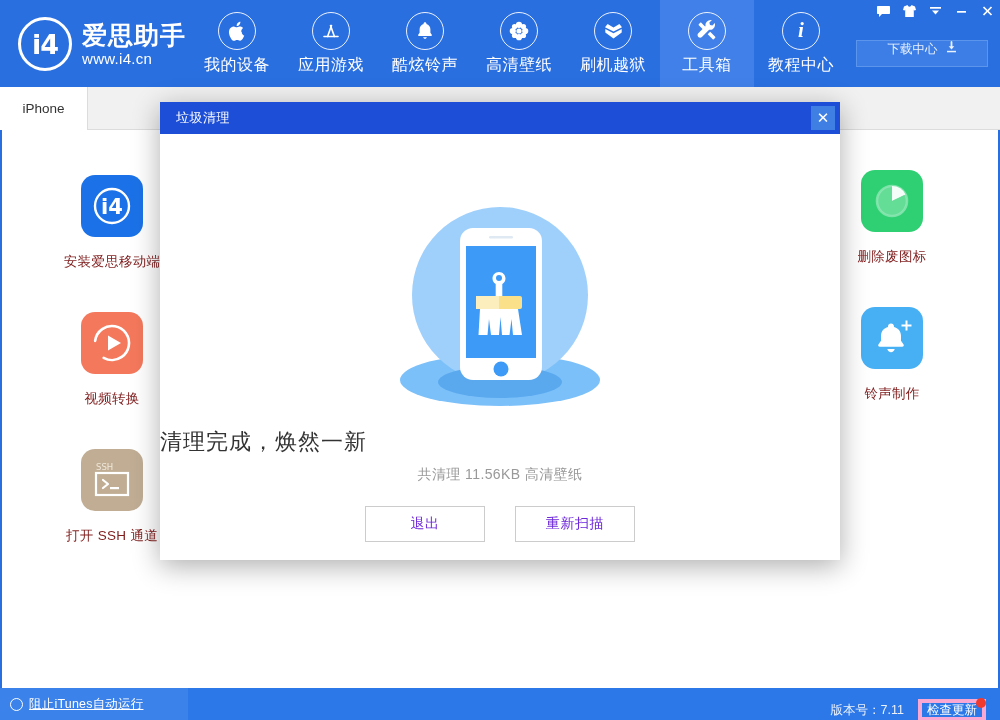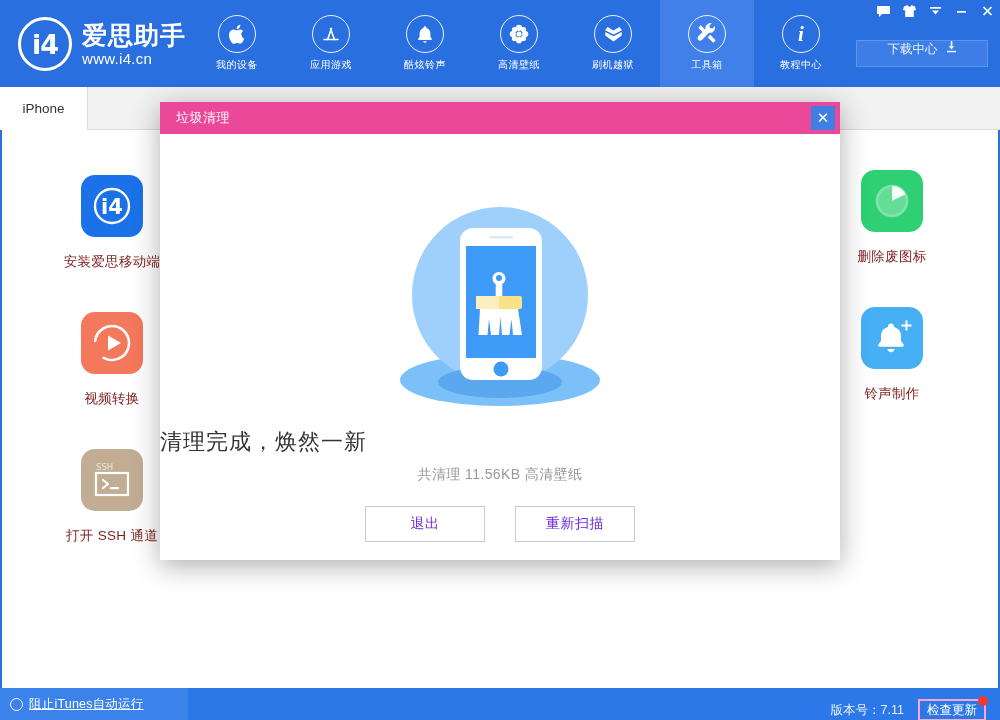--- a/index.html
+++ b/index.html
@@ -54,21 +54,21 @@
     cursor: pointer;
   }
   .navtab.active { background: #4080e8; }
   .navtab .nav-icon {
     width: 38px; height: 38px; border-radius: 50%;
     border: 1.6px solid rgba(255,255,255,0.9);
     display: flex; align-items: center; justify-content: center;
     margin-bottom: 5px;
   }
   .navtab .nav-label {
-    color: #ffffff; font-size: 10px; letter-spacing: 0.5px;
+    color: #ffffff; font-size: 16px; letter-spacing: 0.5px;
   }
 
   .wincontrols {
     position: absolute; right: 0; top: 0;
     display: flex; height: 22px;
   }
   .winbtn {
     width: 26px; height: 22px;
     display: flex; align-items: center; justify-content: center;
     cursor: pointer;
@@ -144,21 +144,21 @@
     pointer-events: none;
   }
   .modal {
     position: absolute; left: 160px; top: 102px;
     width: 680px; height: 458px;
     background: #ffffff;
   }
   .modal-title {
     position: relative;
     width: 680px; height: 32px;
-    background: #ec4899;
+    background: #1d4ed8;
     display: flex; align-items: center;
   }
   .modal-title-text {
     margin-left: 16px; color: #ffffff;
     font-size: 13px; letter-spacing: 0.5px;
   }
   .modal-close {
     position: absolute; right: 5px; top: 4px;
     width: 24px; height: 24px;
     background: #3f7fe4;
@@ -220,21 +220,21 @@
     text-decoration: underline; letter-spacing: 0.2px;
   }
   .footer-right {
     position: absolute; right: 14px; top: 0; height: 44px;
     display: flex; align-items: center; gap: 14px;
   }
   .version-text { color: #eaf1fd; font-size: 12.5px; }
   .update-btn {
     position: relative;
     width: 68px; height: 22px;
-    border: 2px solid #f9a8d4;
+    border: 4px solid #f9a8d4;
     color: #ffffff; font-size: 12.5px;
     display: flex; align-items: center; justify-content: center;
     cursor: pointer;
   }
   .update-dot {
     position: absolute; right: -4px; top: -5px;
     width: 10px; height: 10px; border-radius: 50%;
     background: #ef3b2f;
   }
 </style>

